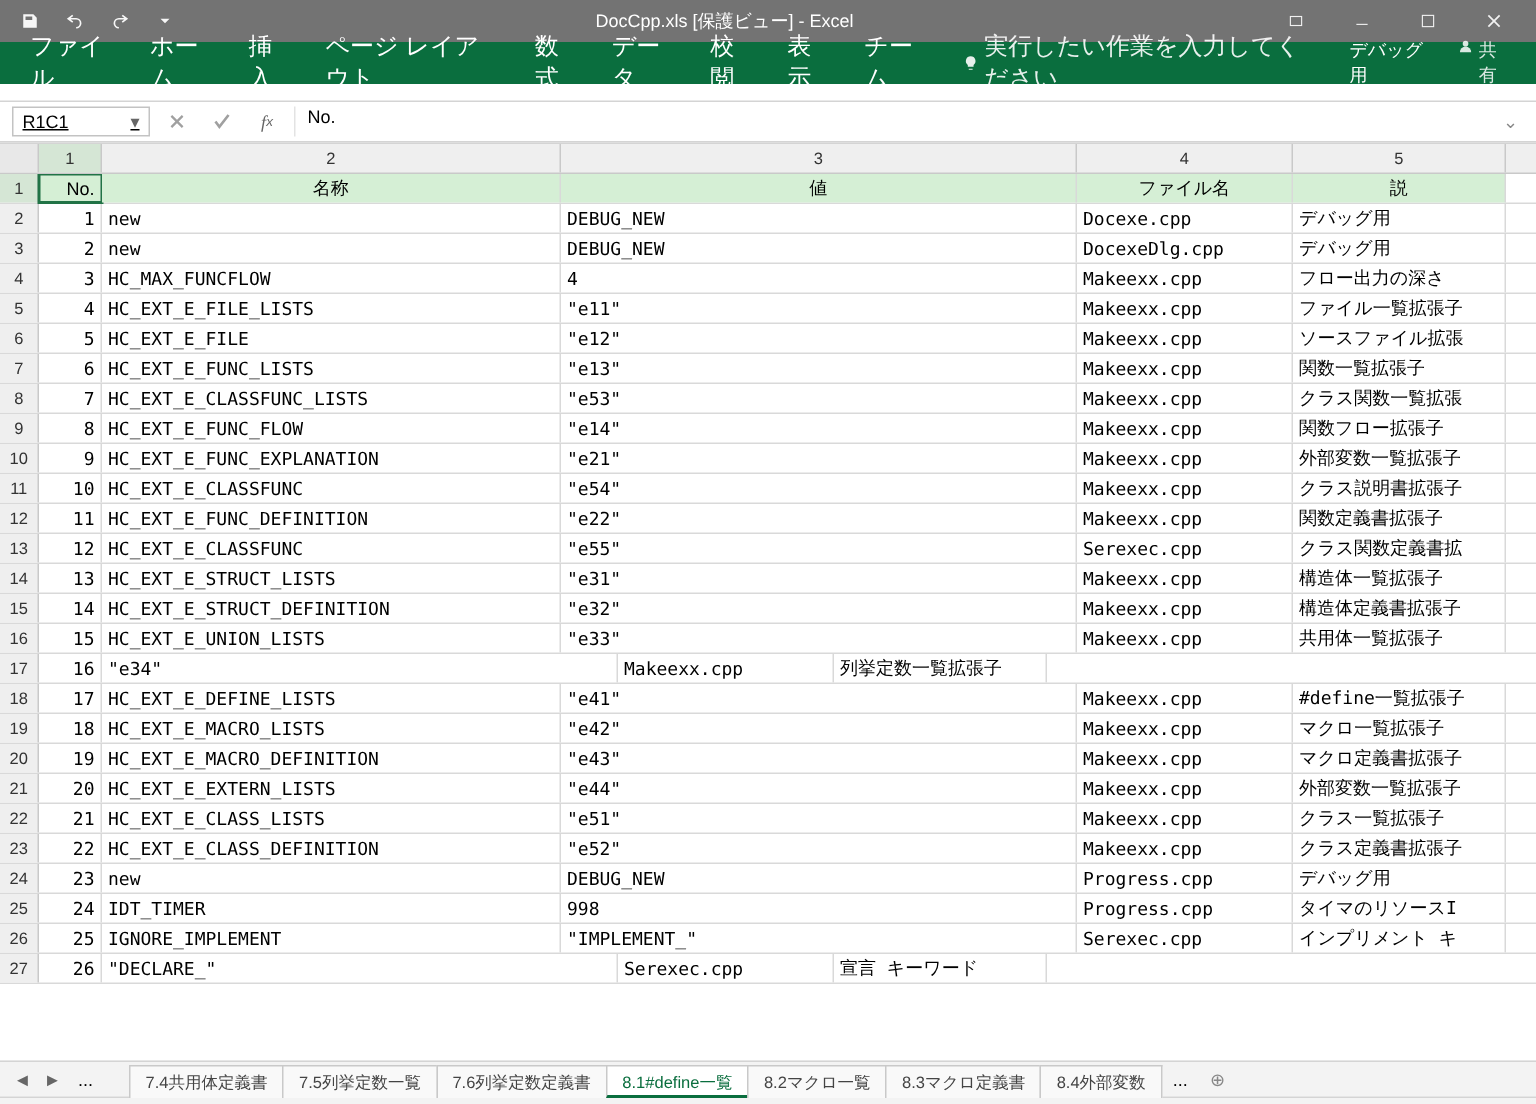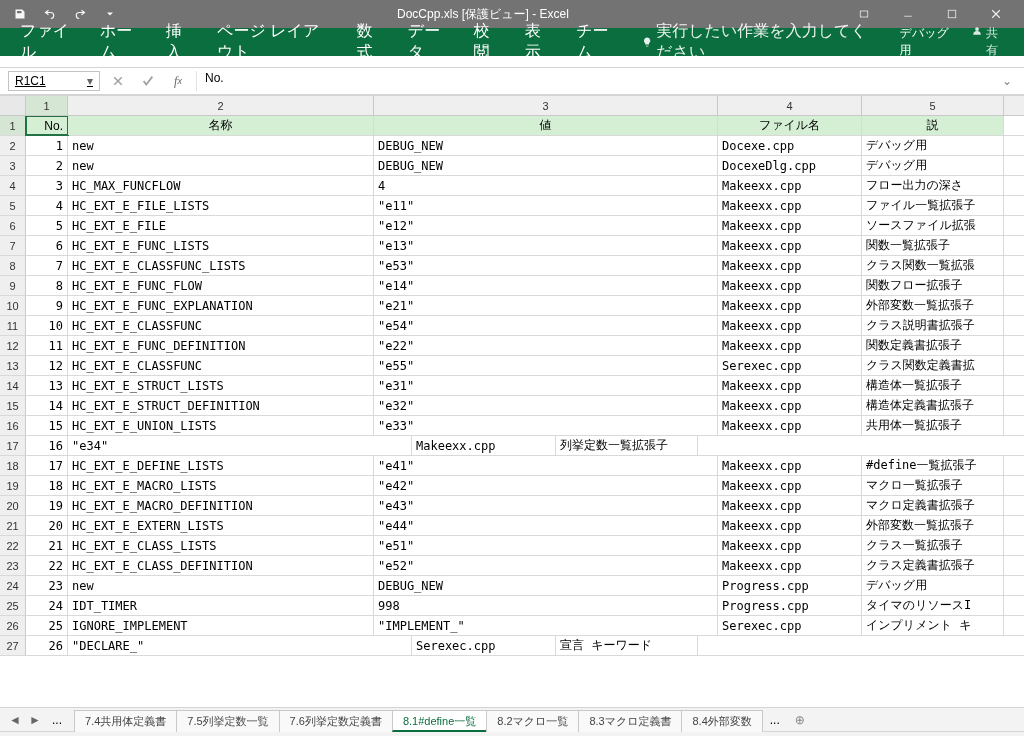--- a/index.html
+++ b/index.html
@@ -48,21 +48,21 @@
 .rowhead.sel { background: #d5e6d5; }
 .cell { border-right: 1px solid #d9d9d9; padding: 0 4px; display: flex; align-items: center; font-size: 12px; white-space: nowrap; overflow: hidden; font-family: "MS Gothic", monospace; }
 .header-row .cell { background: #d5efd5; justify-content: center; font-family: "MS PGothic", sans-serif; }
 .header-row .cell.c1 { background: #d5efd5; }
 .cell.c1 { justify-content: flex-end; }
 .active-cell { outline: 2px solid #217346; outline-offset: -1px; }
 
 .sheetbar { height: 24px; border-top: 1px solid #d4d4d4; display: flex; align-items: center; background: #f3f3f3; padding: 0 6px; gap: 0; }
 .sheet-nav { display: flex; gap: 2px; }
 .sn-btn { width: 18px; height: 20px; display: flex; align-items: center; justify-content: center; color: #666; }
-.tabs { display: flex; align-items: flex-end; height: 24px; margin-left: 4px; }
+.tabs { display: flex; align-items: flex-end; height: 24px; margin-left: 16px; }
 .sheet-tab { padding: 3px 10px; border: 1px solid #c9c9c9; border-bottom: none; background: #f9f9f9; font-size: 11px; margin-right: -1px; color: #444; height: 22px; }
 .sheet-tab.active { background: #fff; border-bottom: 2px solid #0a6e3e; color: #0a6e3e; }
 .add-sheet { width: 24px; text-align: center; color: #888; }
 .sheetbar .hscroll { flex: 1; }
 .sb-dots { padding: 3px 8px; }
 
 .statusbar { height: 22px; border-top: 1px solid #d4d4d4; background: #f3f3f3; display: flex; align-items: center; padding: 0 8px; font-size: 11px; color: #555; }
 .statusbar .sp { flex: 1; }
 .view-btn { width: 24px; height: 18px; display: flex; align-items: center; justify-content: center; color: #666; }
 </style>

